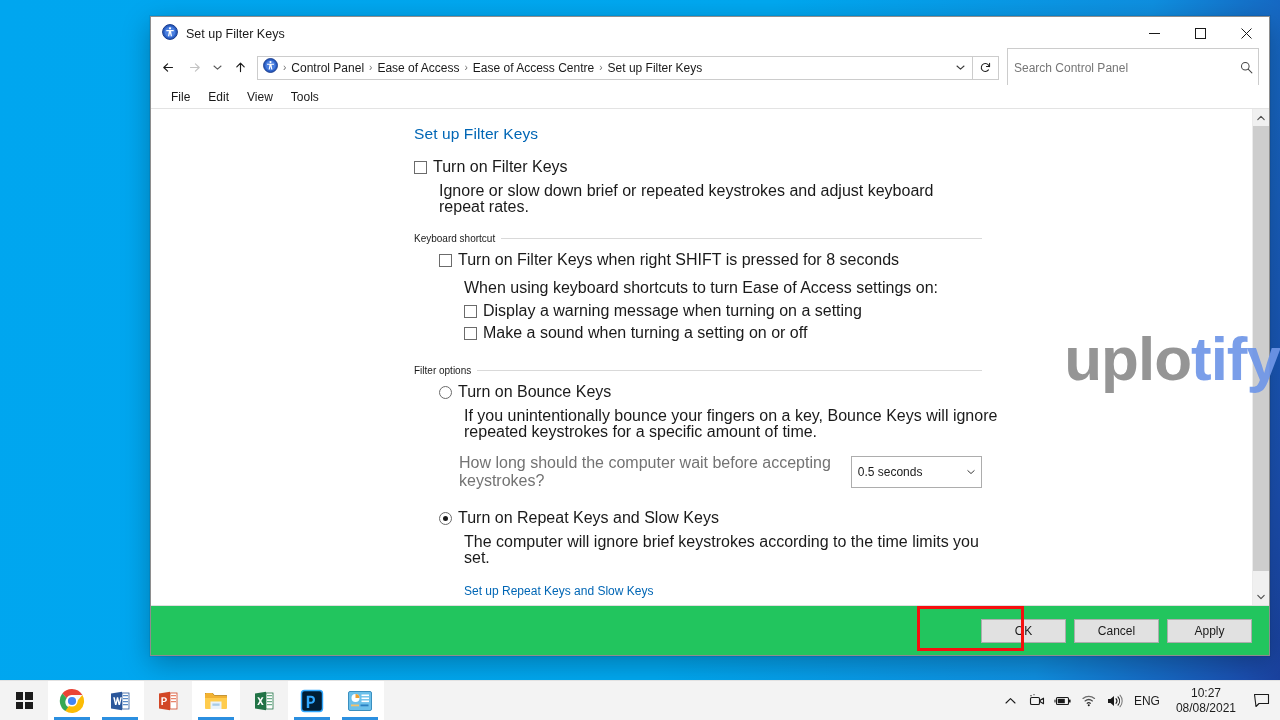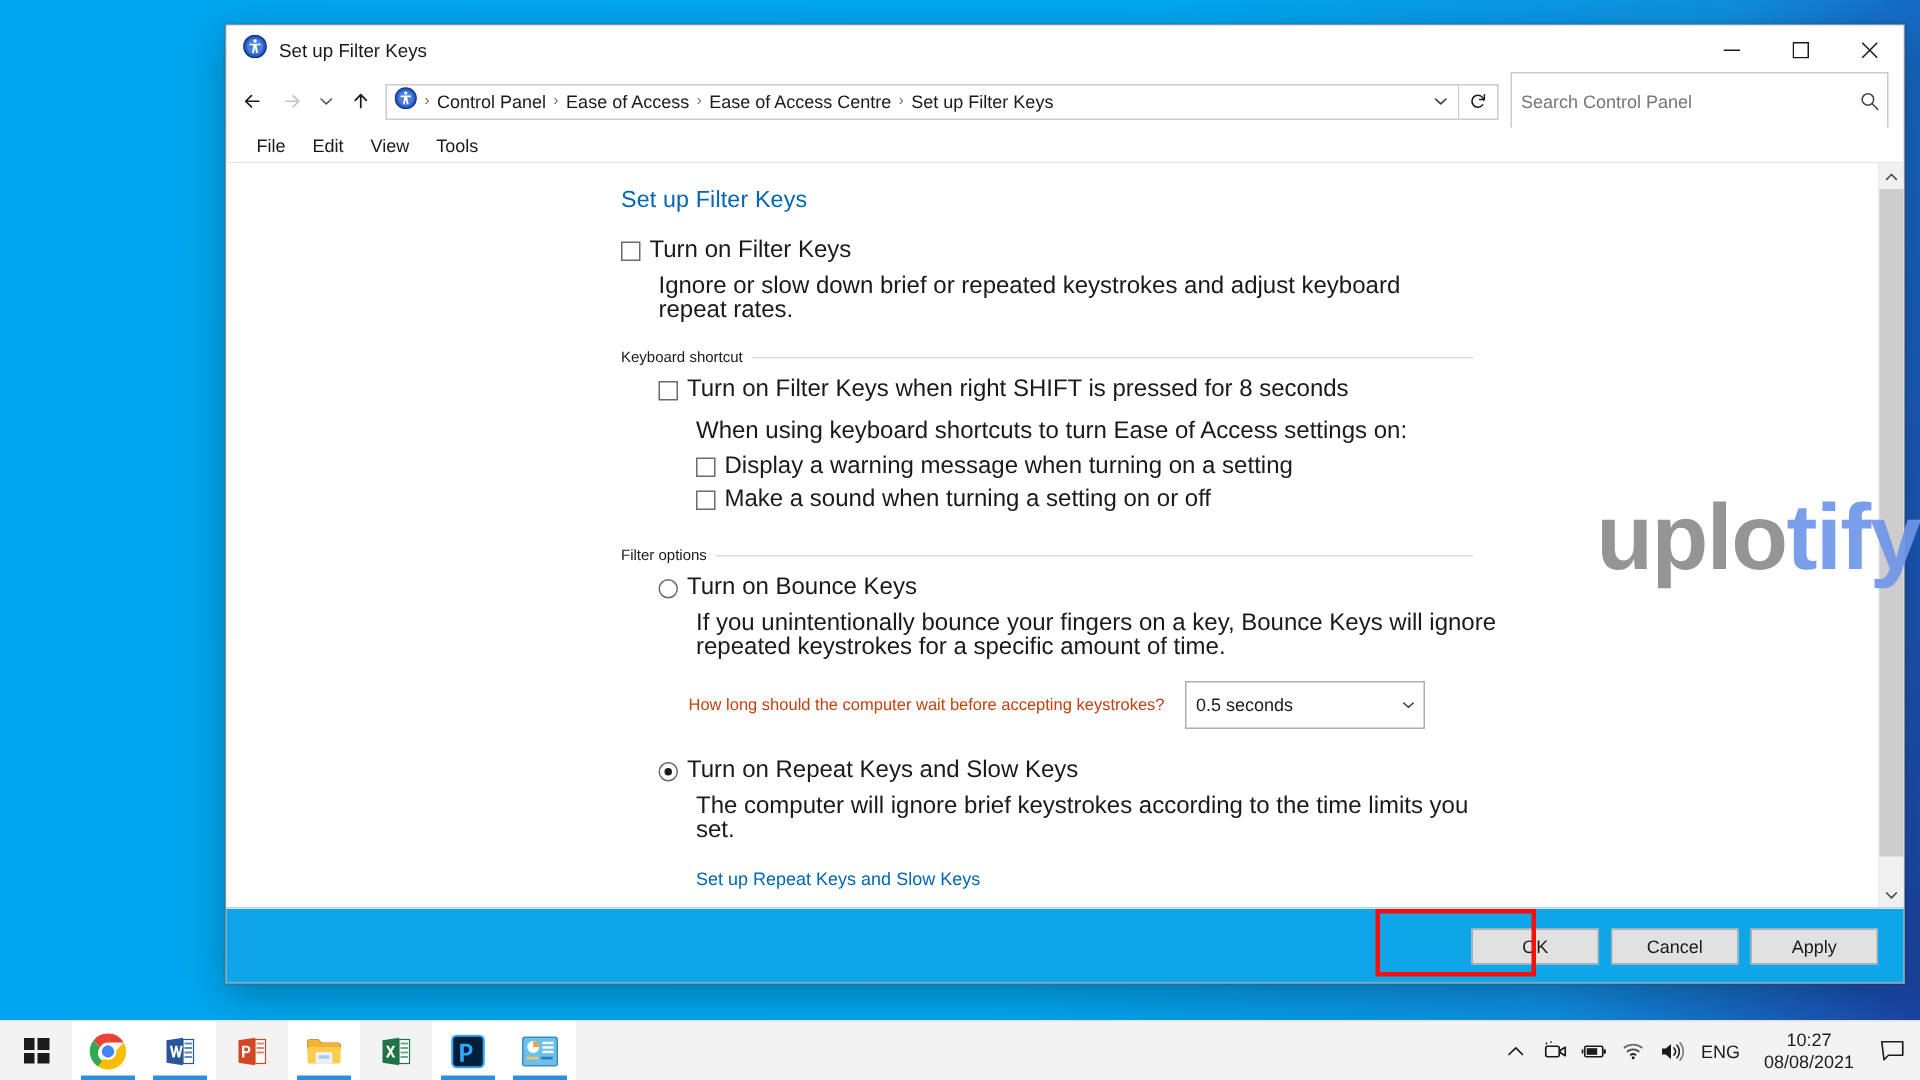--- a/index.html
+++ b/index.html
@@ -165,21 +165,21 @@
     display: flex; align-items: center; gap: 6px;
     margin: 18px 0 8px 0;
   }
   .grouphdr span.gtxt { font-size: 10px; color: #1a1a1a; white-space: nowrap; }
   .grouphdr .gline { flex: 1; height: 1px; background: #d9d9d9; }
 
   .indent1 { margin-left: 25px; }
   .indent2 { margin-left: 50px; }
 
   .ddrow { display: flex; align-items: center; margin-top: 14px; margin-left: 45px; }
-  .ddlabel { font-size: 11px; color: #c2410c; }
+  .ddlabel { font-size: 16px; color: #737373; }
   .dropdown {
     width: 160px; height: 32px; border: 1px solid #adadad; background: #fff;
     display: flex; align-items: center; margin-left: 14px; cursor: default;
   }
   .dropdown .ddval { font-size: 12px; color: #1a1a1a; padding-left: 6px; flex: 1; }
   .dropdown .ddchev { width: 20px; display: flex; align-items: center; justify-content: center; }
 
   a.link {
     font-size: 12px; color: #0066b5; text-decoration: none; cursor: default;
   }
@@ -205,21 +205,21 @@
     cursor: default; flex: none; color: #606060; font-size: 8px;
   }
   .sb-track { flex: 1; position: relative; }
   .sb-thumb {
     position: absolute; left: 0; right: 0; top: 0px; height: 445px;
     background: #cdcdcd; cursor: default;
   }
 
   
   .footer {
-    height: 50px; background: #0ea5e9; border-top: 1px solid #dfdfdf;
+    height: 50px; background: #22c55e; border-top: 1px solid #dfdfdf;
     display: flex; align-items: center; justify-content: flex-end;
     padding-right: 17px; gap: 0; flex: none; position: relative;
   }
   .btn {
     width: 85px; height: 24px; background: #e1e1e1; border: 1px solid #adadad;
     font-size: 12px; color: #1a1a1a; font-family: inherit;
     cursor: default; display: flex; align-items: center; justify-content: center;
     margin-left: 8px;
   }
   .highlight-box {

